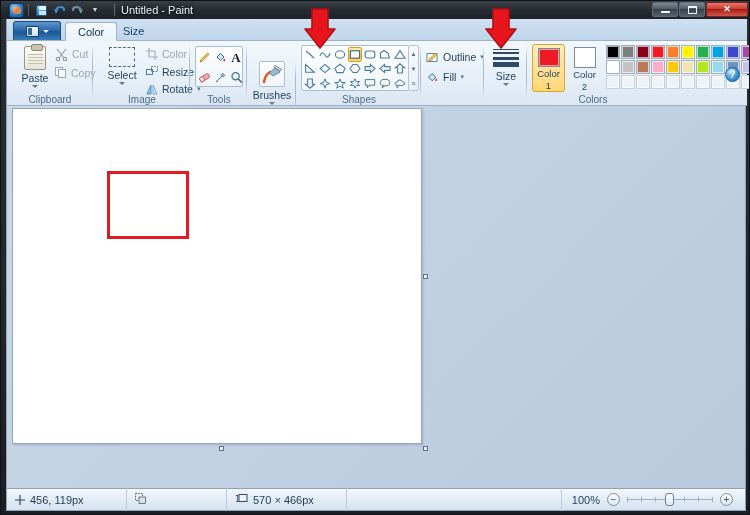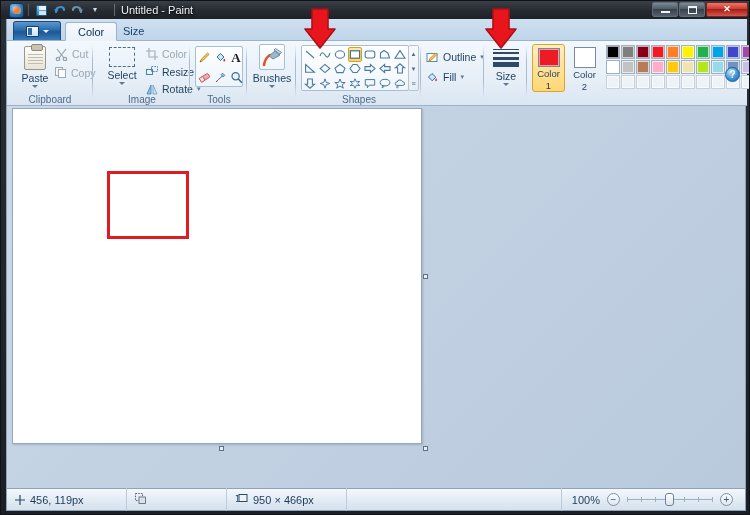--- a/index.html
+++ b/index.html
@@ -203,21 +203,21 @@
   .toolgrid {
     position: absolute; left: 4px; top: 5px;
     width: 48px; height: 41px;
     display: grid; grid-template-columns: repeat(3, 16px); grid-template-rows: repeat(2, 20px);
     background: linear-gradient(180deg,#ffffff,#eef4fa);
     border: 1px solid #a8bed2; border-radius: 2px;
   }
   .toolcell { display:flex;align-items:center;justify-content:center; }
 
   
-  #g-brushes { left: 241px; width: 48px; }
+  #g-brushes { left: 241px; width: 48px; margin-top: 17px; }
   #brushes-btn { position:absolute; left: 6px; top: 3px; width:36px;height:47px;
     display:flex;flex-direction:column;align-items:center; }
   .brush-ic {
     width: 26px; height: 26px;
     background: linear-gradient(180deg,#ffffff,#f0f5fa);
     border: 1px solid #a8bed2; border-radius: 2px;
     display: flex; align-items: center; justify-content: center;
   }
 
   
@@ -768,20 +768,21 @@
             <div class="swatch empty"></div>
             <div class="swatch empty"></div>
             <div class="swatch empty"></div>
             <div class="swatch empty"></div>
             <div class="swatch empty"></div>
             <div class="swatch empty"></div>
             <div class="swatch empty"></div>
             <div class="swatch empty"></div>
           </div>
 
+        <div class="group-label" style="left:-45px;width:220px">Colors</div>
       </div>
 
       <div id="help-btn">?</div>
     </div>
   </div>
 
   <div id="workarea">
     <div id="canvas-wrap">
       <div id="canvas">
         <div id="drawn-rect" style="border-color: rgb(224, 27, 34); border-width: 3px;"></div>
@@ -810,21 +811,21 @@
       </span>
       <span></span>
     </div>
     <div class="sb-cell" id="sb-size">
       <span>
         <svg width="13" height="11" viewBox="0 0 13 11">
             <text x="0" y="9" font-size="8" fill="#2d4a66" font-family="DejaVu Sans">1</text>
             <rect x="4" y="1.5" width="8" height="7" fill="#eef3f8" stroke="#2d4a66" stroke-width="1"></rect>
           </svg>
       </span>
-      <span>950 × 466px</span>
+      <span>570 × 466px</span>
     </div>
     <div id="sb-flex"></div>
     <div id="sb-zoom">
       <span>100%</span>
       <span class="zbtn">−</span>
       <span id="zslider">
         <i class="ztrack"></i>
         <i class="ztick" style="left:0"></i>
         <i class="ztick" style="left:14px"></i>
         <i class="ztick" style="left:28px"></i>

